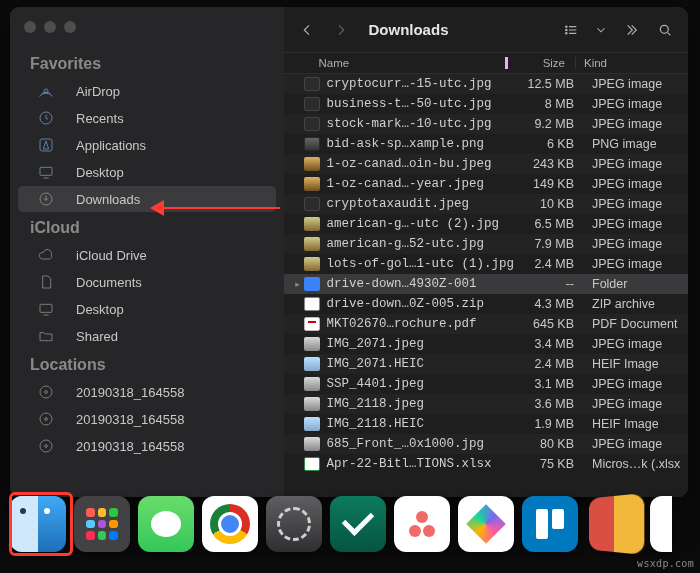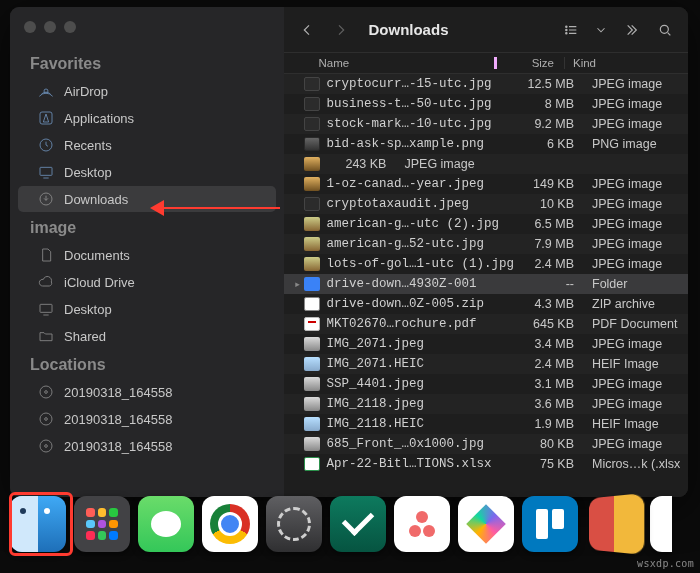--- a/index.html
+++ b/index.html
@@ -39,21 +39,21 @@
     display: flex; gap: 8px; padding: 6px 14px 16px 14px;
   }
   .traffic span {
     width: 12px; height: 12px; border-radius: 50%; background: #4d4d4d;
   }
   .section-label {
     font-size: 16px; color: #8a8a8a; font-weight: 600;
     padding: 6px 20px 4px 20px;
   }
   .side-item {
-    display: flex; align-items: center; gap: 10px;
+    display: flex; align-items: center; gap: 22px;
     padding: 5px 18px 5px 20px;
     color: #c8c8c8;
     border-radius: 5px;
     margin: 1px 8px;
     cursor: default;
   }
   .side-item.active { background: #3b3b3d; }
   .side-icon {
     width: 16px; height: 16px; flex-shrink: 0;
     display: inline-flex; align-items: center; justify-content: center;
@@ -95,21 +95,21 @@
   .tb-spacer { flex: 1; }
 
   .col-header {
     display: flex; padding: 4px 0 4px 6px;
     border-bottom: 1px solid #2e2e2e;
     font-size: 11.5px; color: #aeaeae;
   }
   .col-spacer { width: 16px; }
   .col-name { flex: 1; padding-left: 12px; }
   .col-size { width: 70px; text-align: right; padding-right: 10px; border-left: 3px solid #f0abfc; padding-left:20px;}
-  .col-kind { width: 124px; padding-left: 8px; border-left: 1px solid #333;}
+  .col-kind { width: 113px; padding-left: 8px; border-left: 1px solid #333;}
 
   .rows { flex: 1; overflow: hidden; }
   .row {
     display: flex; align-items: center;
     height: 20px;
     padding-left: 6px;
     font-size: 12.5px;
     color: #d0d0d0;
   }
   .row:nth-child(odd) { background: #232323; }
@@ -208,71 +208,71 @@
             <circle cx="12" cy="12" r="3"></circle>
             <path d="M5 17a9 9 0 0 1 14 0"></path>
             <path d="M2 20a13 13 0 0 1 20 0"></path>
           </svg>
         </span>
       <span class="side-label">AirDrop</span>
     </div>
     <div class="side-item">
       <span class="side-icon">
           <svg viewBox="0 0 24 24">
+            <circle cx="12" cy="12" r="9"></circle>
+            <path d="M12 7v5l3 2"></path>
+          </svg>
+        </span>
+      <span class="side-label">Recents</span>
+    </div>
+    <div class="side-item">
+      <span class="side-icon">
+          <svg viewBox="0 0 24 24">
             <rect x="3" y="3" width="18" height="18" rx="3"></rect>
             <path d="M12 6l4 12H8z"></path>
           </svg>
         </span>
       <span class="side-label">Applications</span>
     </div>
     <div class="side-item">
       <span class="side-icon">
           <svg viewBox="0 0 24 24">
-            <circle cx="12" cy="12" r="9"></circle>
-            <path d="M12 7v5l3 2"></path>
-          </svg>
-        </span>
-      <span class="side-label">Recents</span>
-    </div>
-    <div class="side-item">
-      <span class="side-icon">
-          <svg viewBox="0 0 24 24">
             <rect x="3" y="5" width="18" height="12" rx="1"></rect>
             <path d="M8 21h8"></path>
           </svg>
         </span>
       <span class="side-label">Desktop</span>
     </div>
     <div class="side-item active">
       <span class="side-icon">
           <svg viewBox="0 0 24 24">
             <circle cx="12" cy="12" r="9"></circle>
             <path d="M12 7v7m-3-3 3 3 3-3"></path>
           </svg>
         </span>
       <span class="side-label">Downloads</span>
     </div>
 
-    <div class="section-label">image</div>
+    <div class="section-label">iCloud</div>
     <div class="section-icloud">
       <div class="side-item">
         <span class="side-icon">
             <svg viewBox="0 0 24 24">
+              <path d="M7 18a5 5 0 1 1 1-9.9A6 6 0 0 1 20 12a4 4 0 0 1-3 6z"></path>
+            </svg>
+          </span>
+        <span class="side-label">iCloud Drive</span>
+      </div>
+      <div class="side-item">
+        <span class="side-icon">
+            <svg viewBox="0 0 24 24">
               <path d="M7 3h8l4 4v14H7z"></path>
             </svg>
           </span>
         <span class="side-label">Documents</span>
-      </div>
-      <div class="side-item">
-        <span class="side-icon">
-            <svg viewBox="0 0 24 24">
-              <path d="M7 18a5 5 0 1 1 1-9.9A6 6 0 0 1 20 12a4 4 0 0 1-3 6z"></path>
-            </svg>
-          </span>
-        <span class="side-label">iCloud Drive</span>
       </div>
       <div class="side-item">
         <span class="side-icon">
             <svg viewBox="0 0 24 24">
               <rect x="3" y="5" width="18" height="12" rx="1"></rect>
               <path d="M8 21h8"></path>
             </svg>
           </span>
         <span class="side-label">Desktop</span>
       </div>
@@ -395,20 +395,21 @@
         <div class="row">
           <span class="disc"></span>
           <span class="file-icon fi-png"></span>
           <span class="name">bid-ask-sp…xample.png</span>
           <span class="size">6 KB</span>
           <span class="kind">PNG image</span>
         </div>
         <div class="row">
           <span class="disc"></span>
           <span class="file-icon fi-thumb"></span>
+          <span class="name">1-oz-canad…oin-bu.jpeg</span>
           <span class="size">243 KB</span>
           <span class="kind">JPEG image</span>
         </div>
         <div class="row">
           <span class="disc"></span>
           <span class="file-icon fi-thumb"></span>
           <span class="name">1-oz-canad…-year.jpeg</span>
           <span class="size">149 KB</span>
           <span class="kind">JPEG image</span>
         </div>

